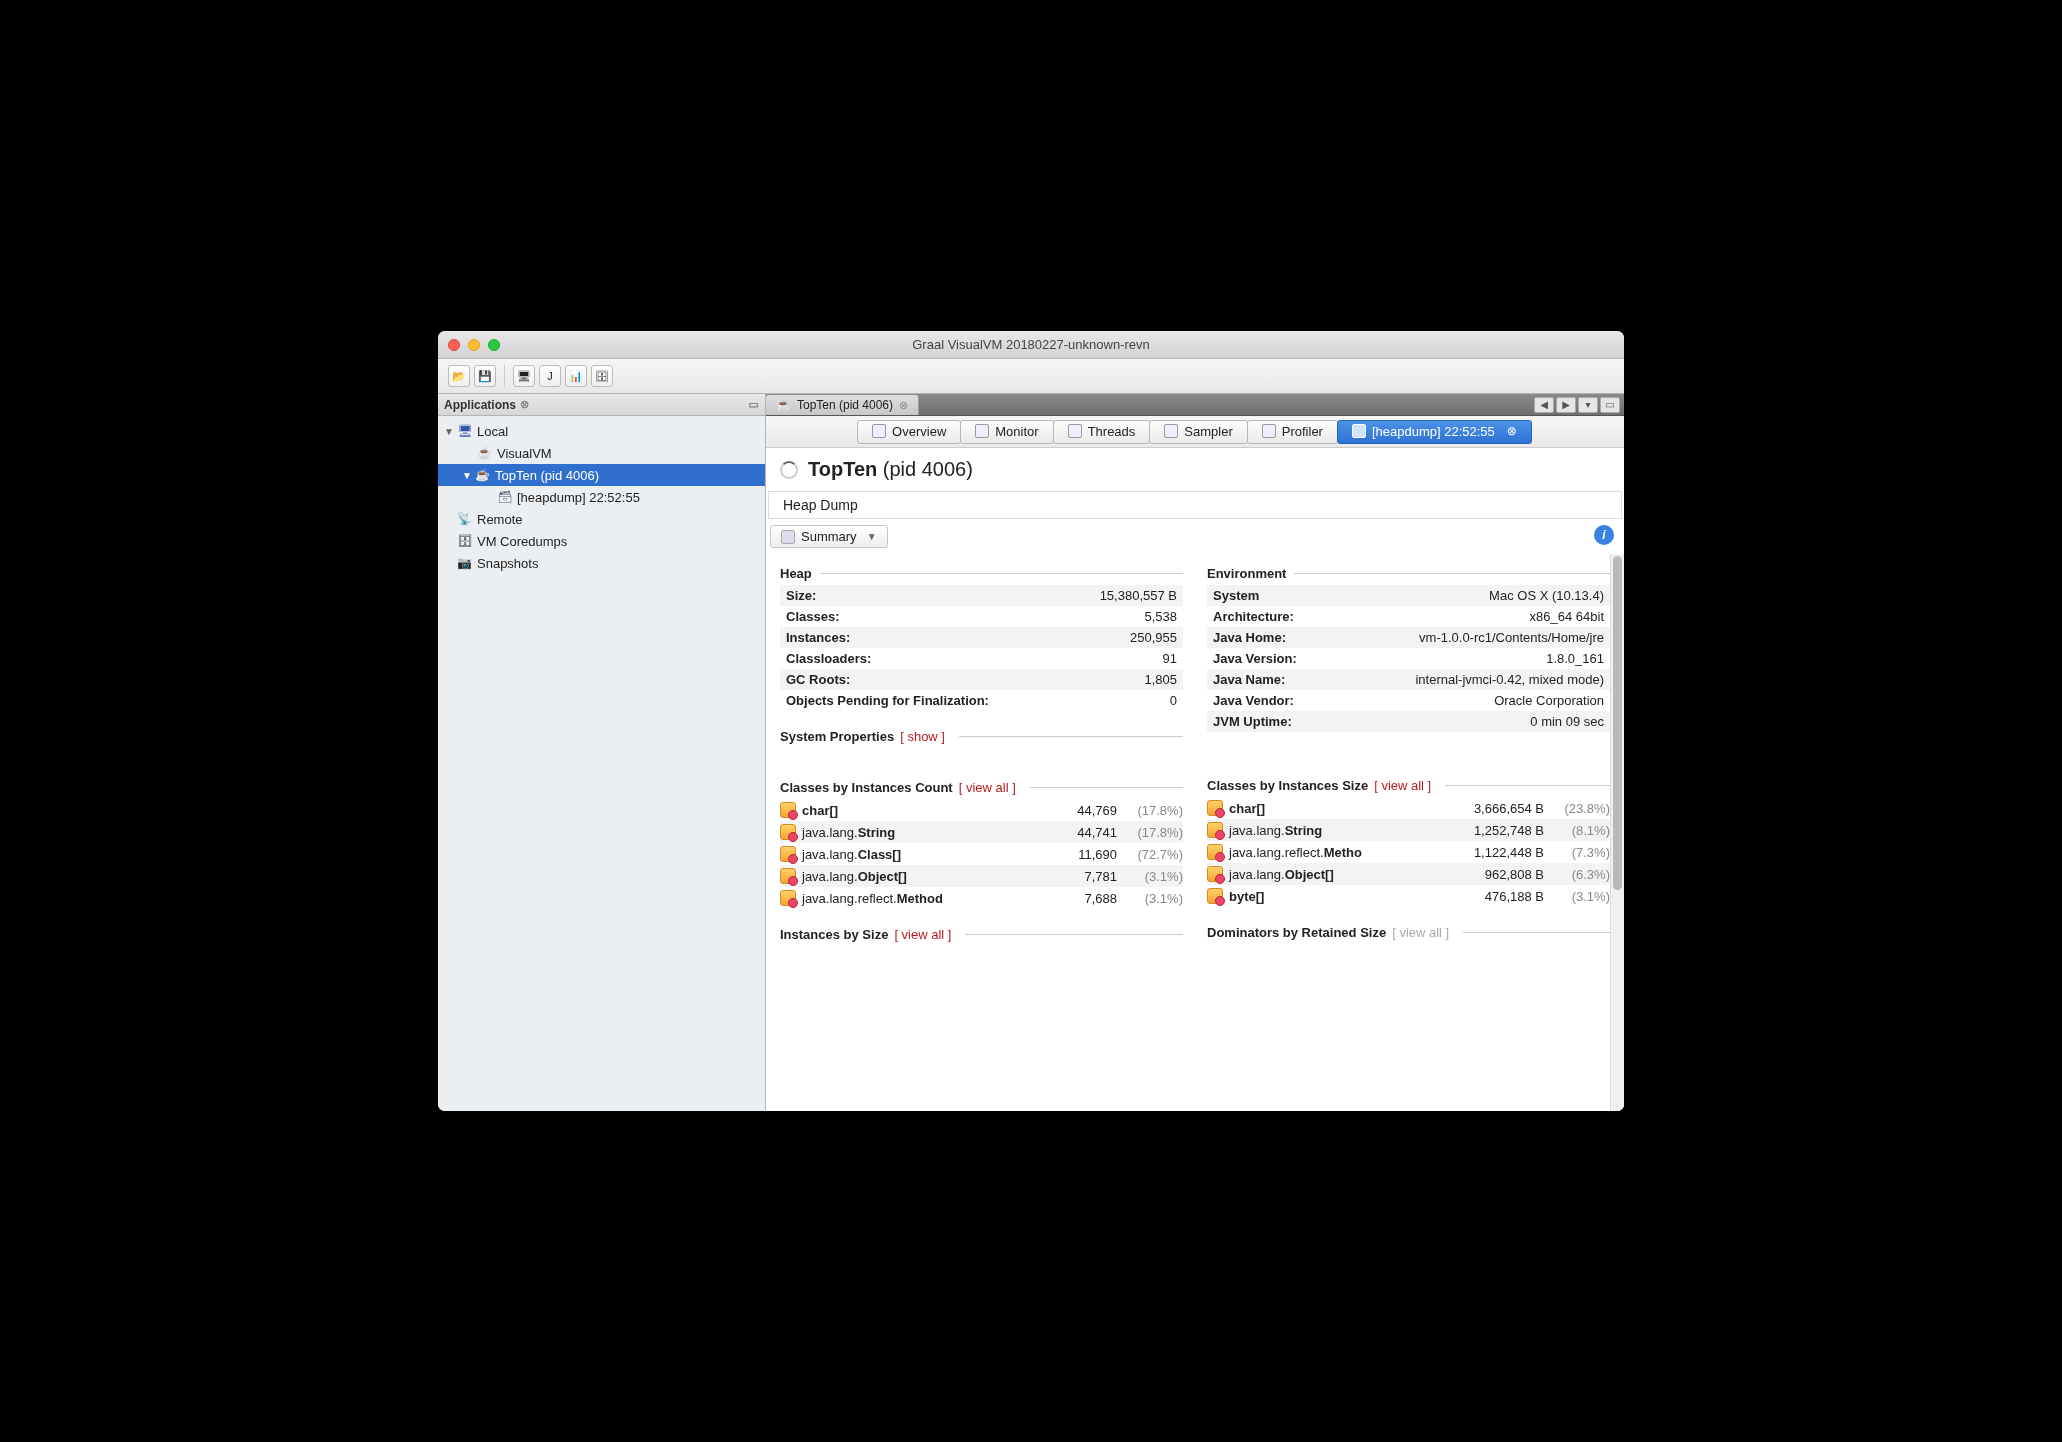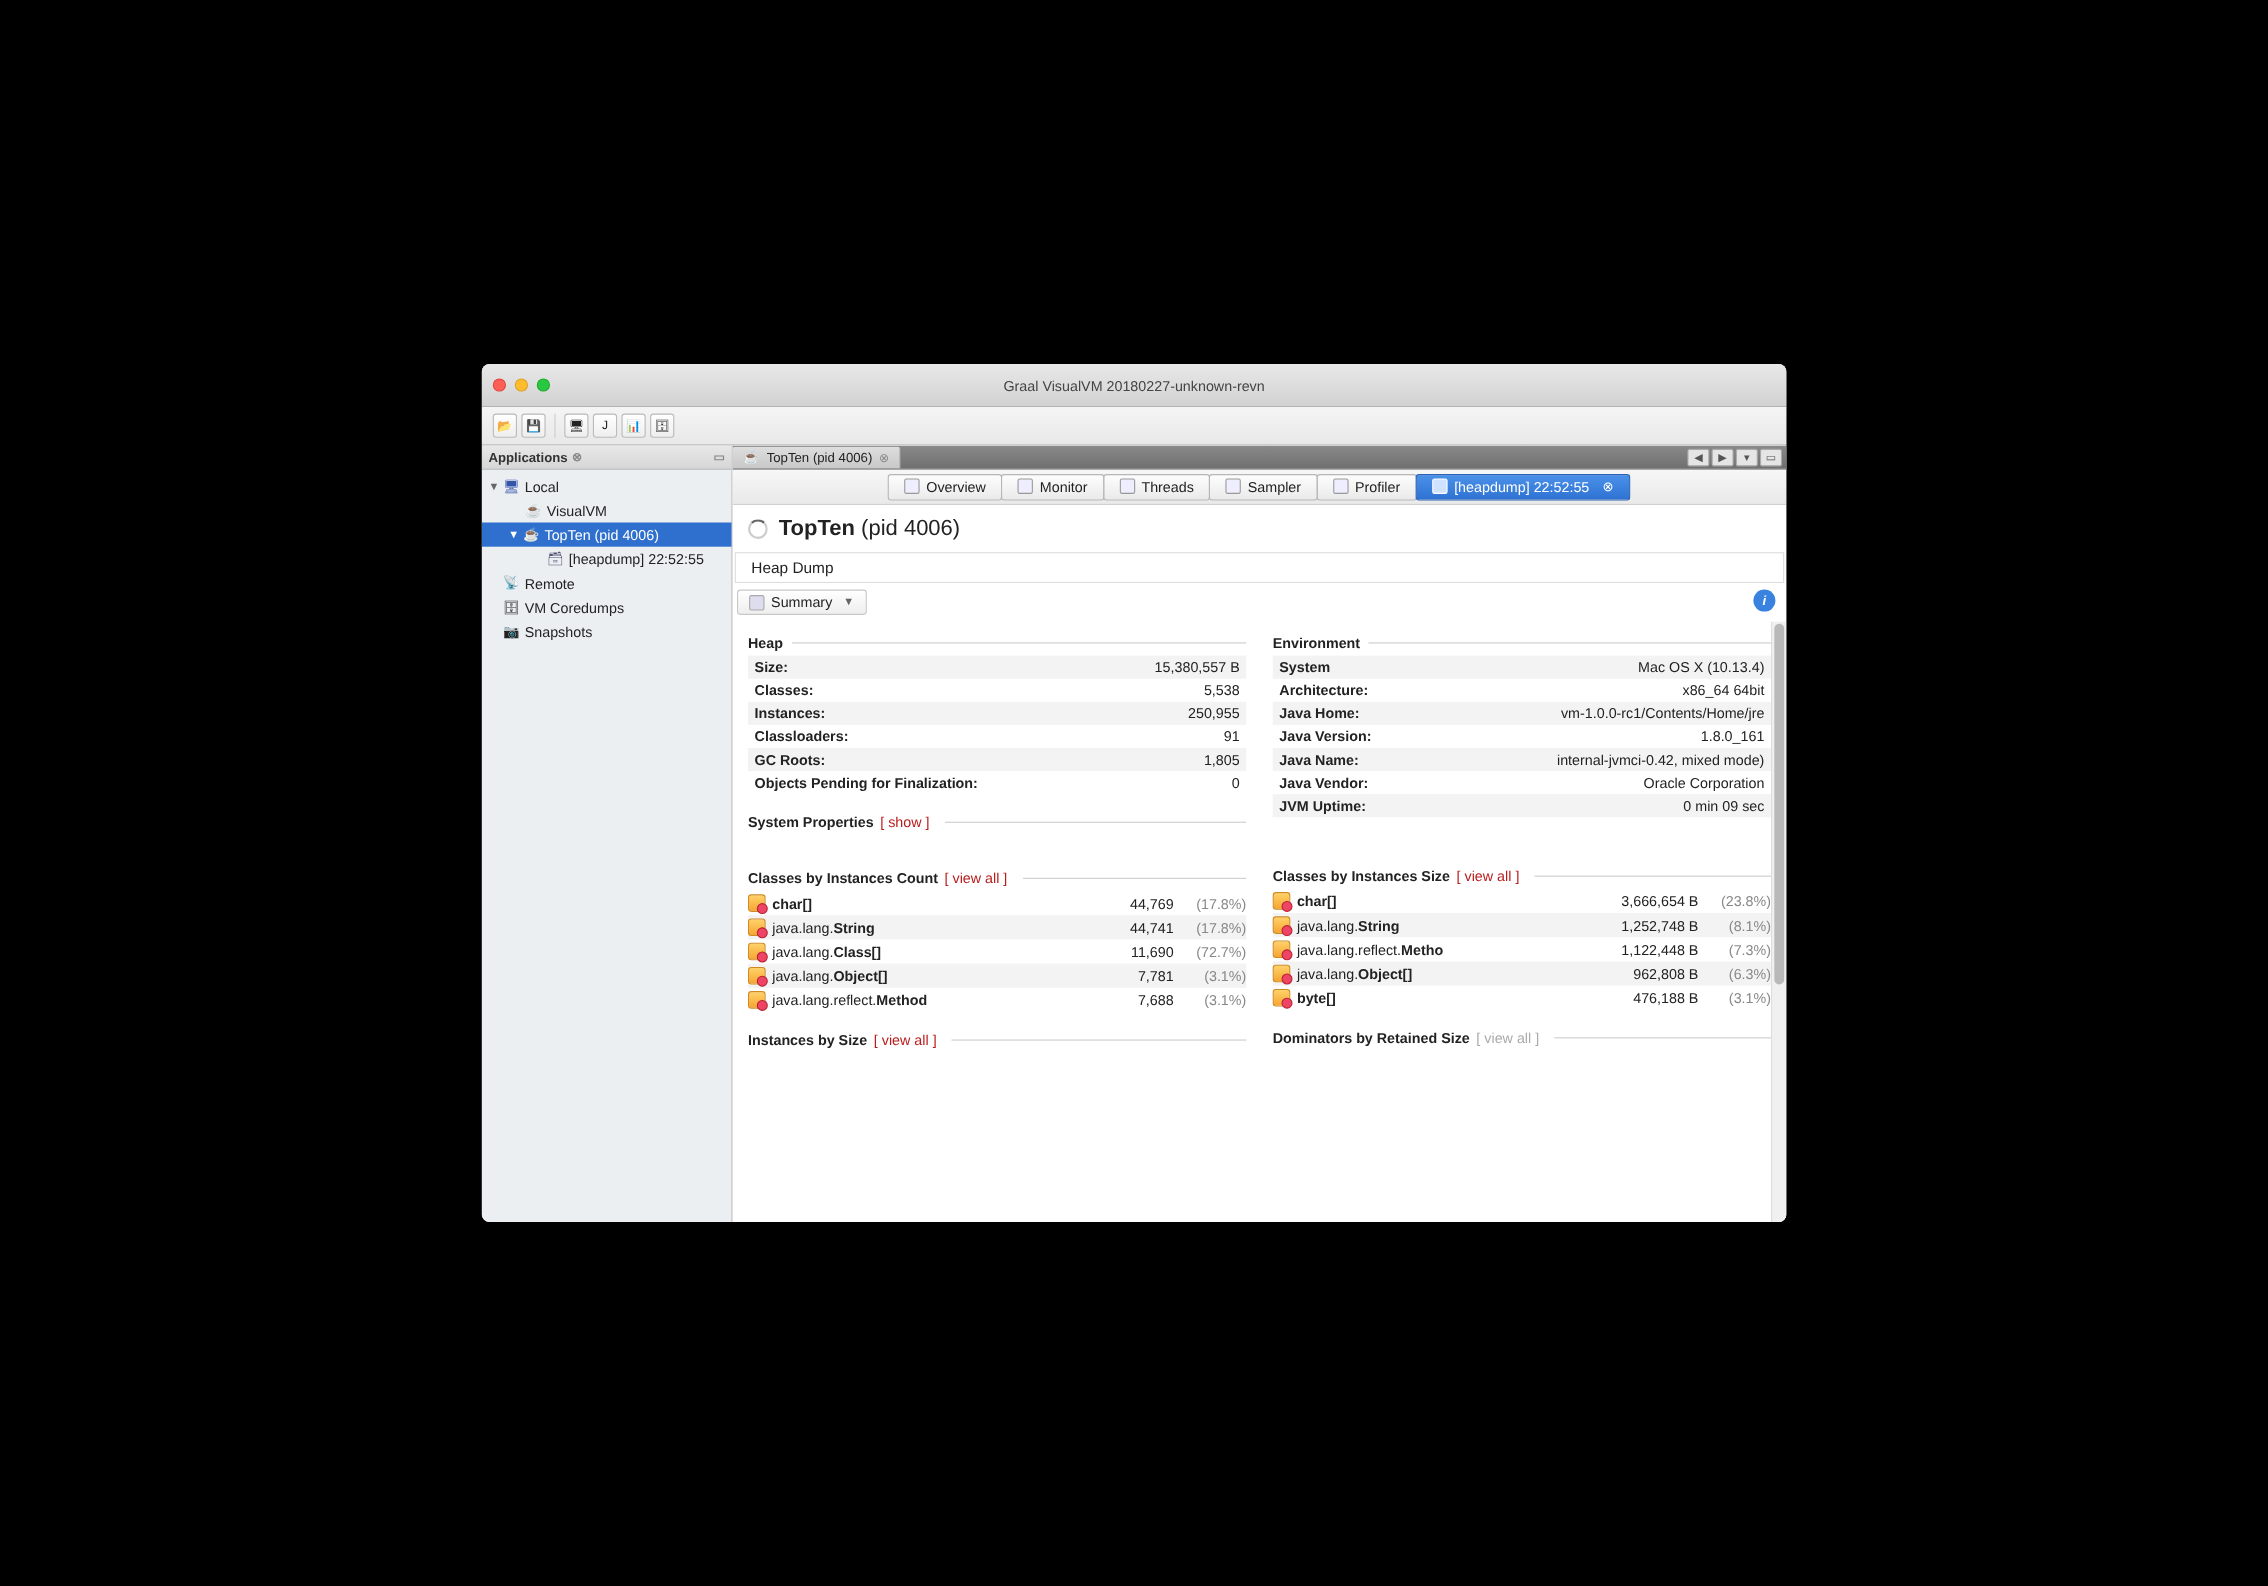--- a/index.html
+++ b/index.html
@@ -17,21 +17,21 @@
     width: 1186px;
     height: 780px;
     background: #ececec;
     border-radius: 7px;
     overflow: hidden;
     box-shadow: 0 20px 60px rgba(0,0,0,.5);
     display: flex;
     flex-direction: column;
   }
   .titlebar {
-    height: 39px;
+    height: 28px;
     background: linear-gradient(#e8e8e8,#d2d2d2);
     border-bottom: 1px solid #b4b4b4;
     display: flex;
     align-items: center;
     padding: 0 10px;
     position: relative;
   }
   .trafficlights { display: flex; gap: 8px; }
   .tl { width: 12px; height: 12px; border-radius: 50%; }
   .tl.red { background: #ff5f57; border:1px solid #e0443e; }
@@ -48,21 +48,21 @@
     gap: 4px;
   }
   .tbicon {
     width: 22px; height:22px; border:1px solid #bbb; border-radius:3px;
     background:linear-gradient(#fff,#eee);
     display:flex;align-items:center;justify-content:center;font-size:11px;
   }
   .tbsep { width:1px; height:22px; background:#ccc; margin:0 4px; }
   .body { flex:1; display:flex; overflow:hidden; }
   .sidebar {
-    width: 228px;
+    width: 328px;
     background: #eceff2;
     border-right:1px solid #b4b4b4;
     display:flex; flex-direction:column;
   }
   .panehdr {
     height:22px;
     background:linear-gradient(#e8e8e8,#d6d6d6);
     border-bottom:1px solid #b4b4b4;
     display:flex;align-items:center;
     padding:0 6px;

